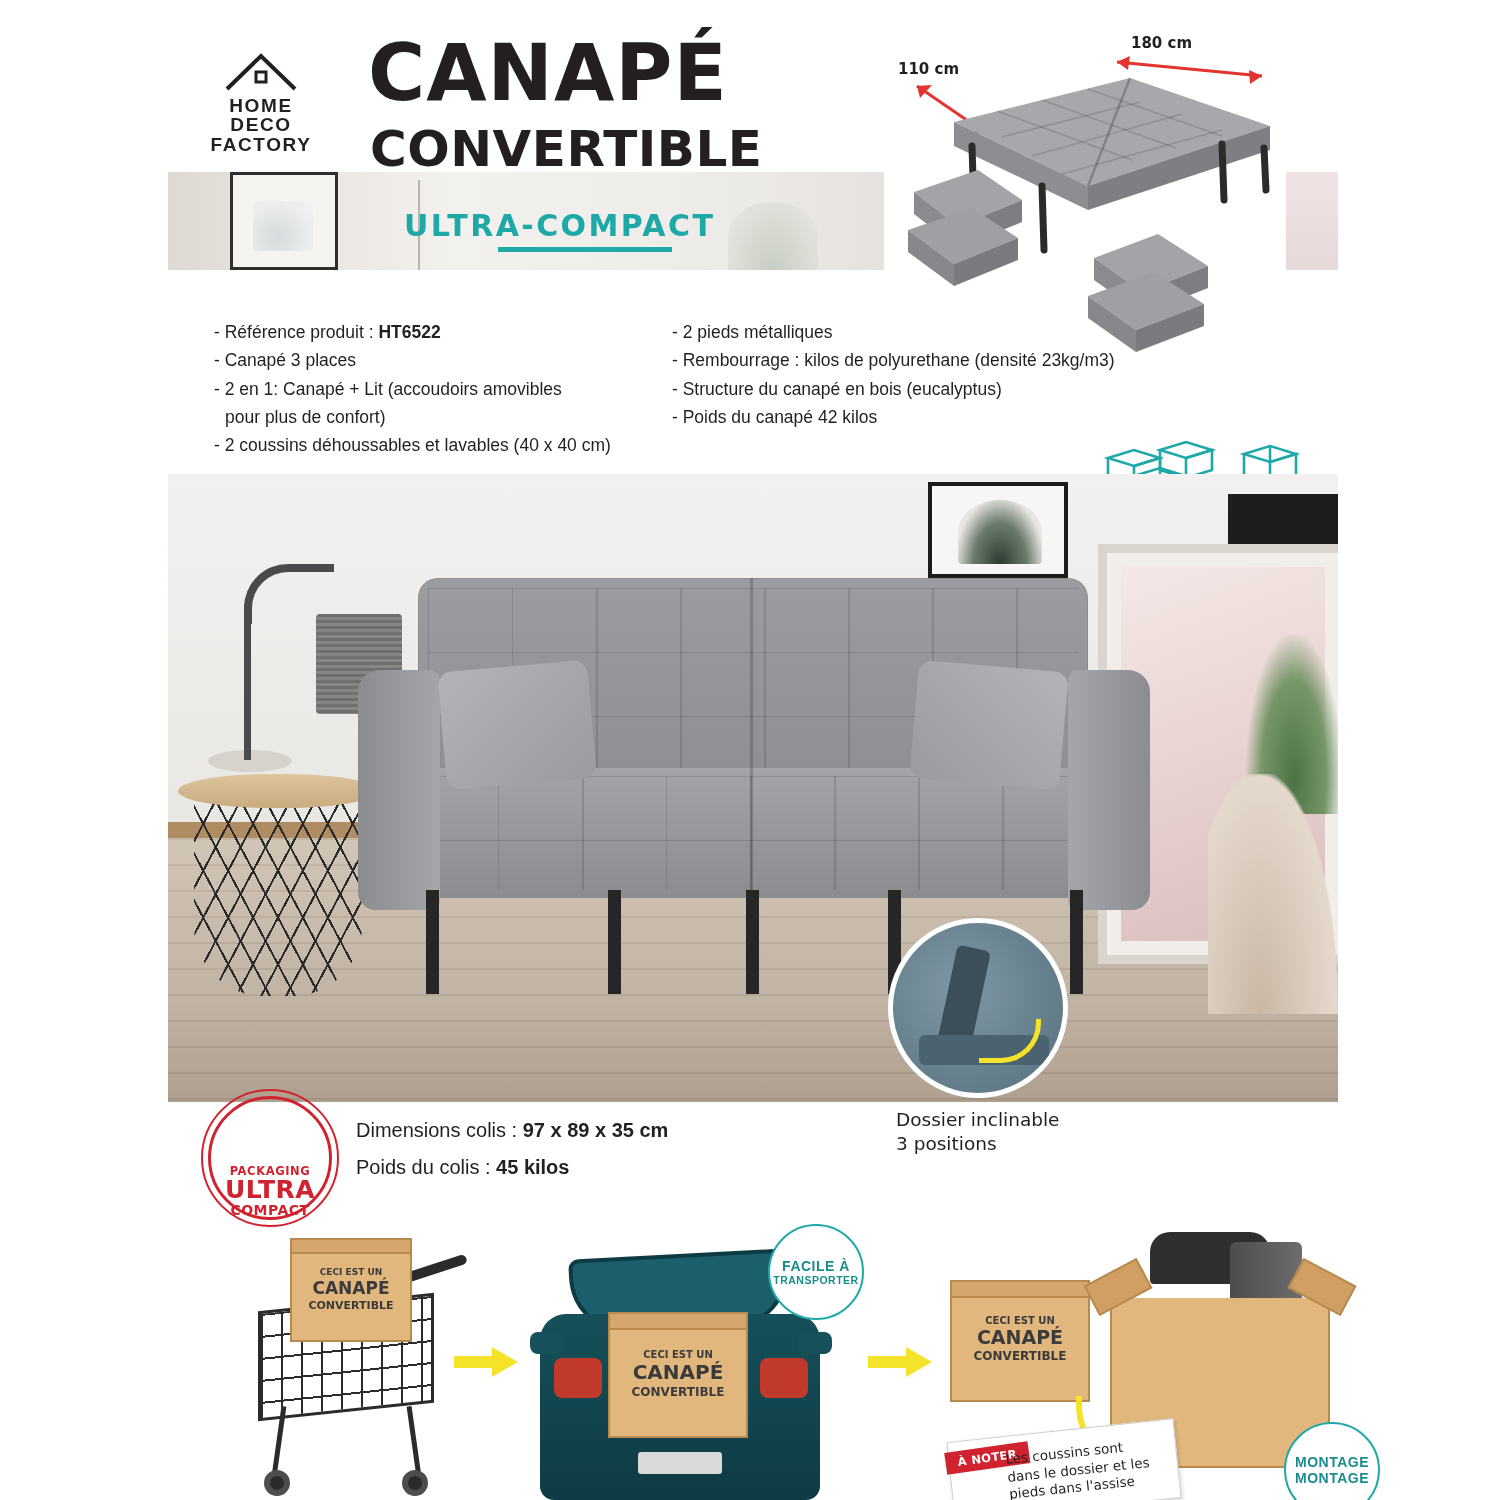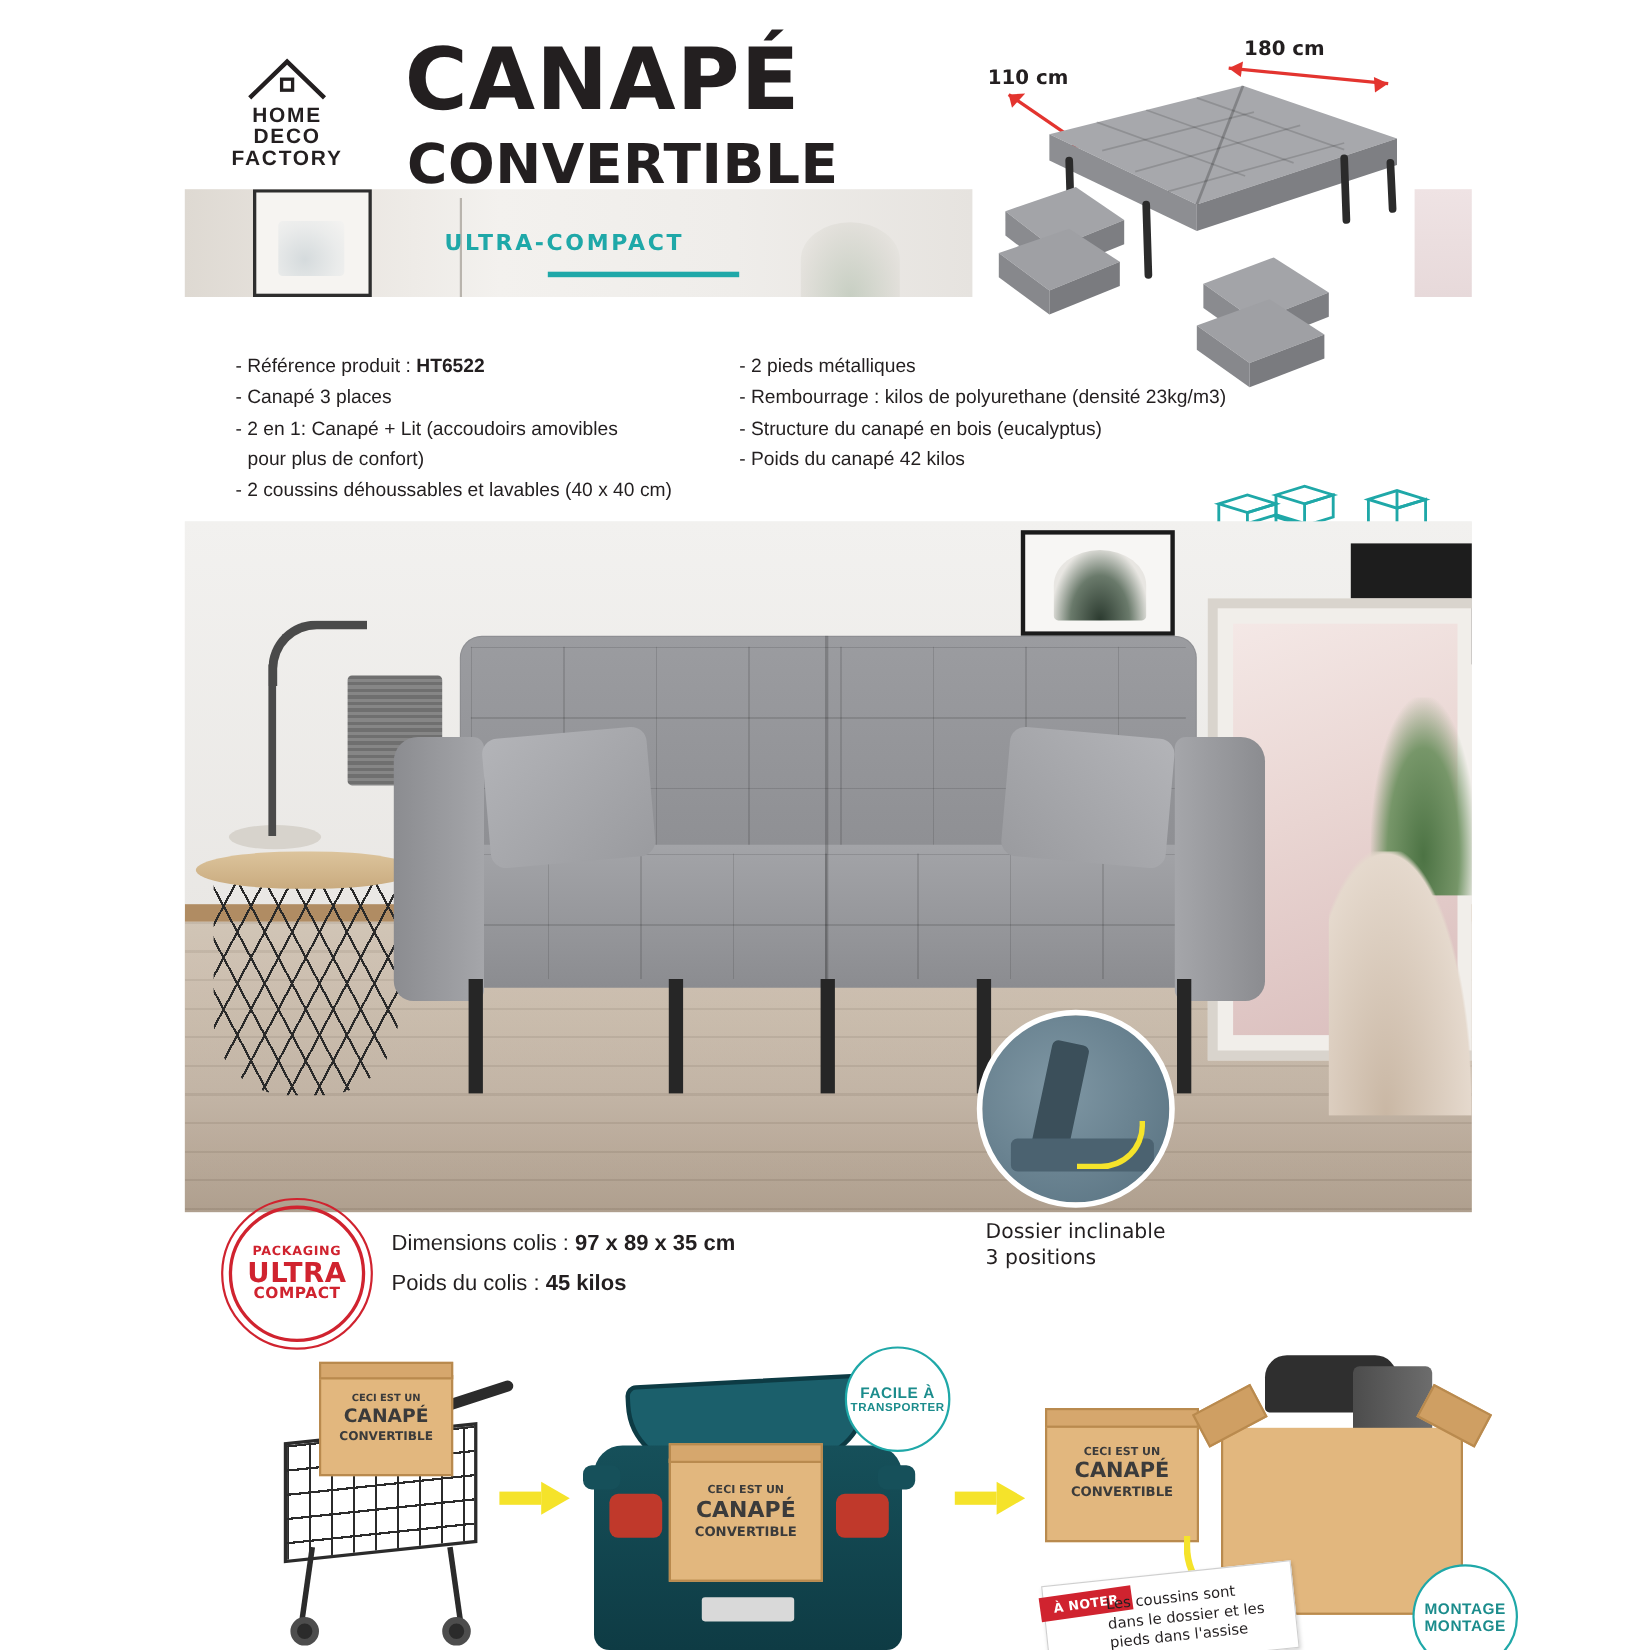--- a/index.html
+++ b/index.html
@@ -33,21 +33,21 @@
     font-family: "DejaVu Sans", sans-serif;
   }
   .title-sub {
     position: absolute; left: 370px; top: 120px;
     font-size: 50px; font-weight: bold; letter-spacing: 0.5px;
     color: #231f20;
     font-family: "DejaVu Sans", sans-serif;
   }
   .title-tag {
     position: absolute; left: 404px; top: 208px;
-    font-size: 20px; font-weight: bold; letter-spacing: 2.4px;
+    font-size: 30px; font-weight: bold; letter-spacing: 2.4px;
     color: #1fa8a8;
     font-family: "DejaVu Sans", sans-serif;
   }
   .title-tag-underline {
     position: absolute; left: 498px; top: 247px; width: 174px; height: 5px;
     background: #1fa8a8;
   }
 
   
   .header-strip {
@@ -75,21 +75,21 @@
   .header-strip-right {
     position: absolute; left: 1286px; top: 172px; width: 52px; height: 98px;
     background: linear-gradient(to bottom, #efe3e4, #e7d9da);
   }
 
   
   .bed-photo {
     position: absolute; left: 892px; top: 14px; width: 400px; height: 360px;
   }
   .dim-label {
-    position: absolute; font-size: 18px; font-weight: bold; color: #231f20;
+    position: absolute; font-size: 15px; font-weight: bold; color: #231f20;
     font-family: "DejaVu Sans", sans-serif;
   }
 
   
   .spec-col { position: absolute; font-size: 17.5px; color: #231f20; line-height: 1.62; }
   .spec-col.left { left: 214px; top: 318px; width: 450px; }
   .spec-col.right { left: 672px; top: 318px; width: 520px; }
   .spec-col .row { white-space: nowrap; }
   .spec-col b { font-weight: bold; }
   .spec-indent { padding-left: 11px; }
@@ -251,21 +251,21 @@
   .detail-caption {
     position: absolute; left: 896px; top: 1108px; width: 300px;
     font-size: 18.5px; line-height: 1.28; color: #231f20;
     font-family: "DejaVu Sans", sans-serif;
   }
 
   
   .stamp {
     position: absolute; left: 208px; top: 1096px; width: 124px; height: 124px;
     border-radius: 50%; border: 3px solid #d0232f;
-    display: flex; flex-direction: column; align-items: center; justify-content: center;
+    display: flex; flex-direction: column; align-items: center; justify-content: flex-end;
     color: #d0232f; text-align: center; line-height: 1.02;
     font-family: "DejaVu Sans", sans-serif;
   }
   .stamp .s1 { font-size: 11.5px; font-weight: bold; letter-spacing: .6px; }
   .stamp .s2 { font-size: 25px; font-weight: bold; letter-spacing: .5px; }
   .stamp .s3 { font-size: 14px; font-weight: bold; letter-spacing: .5px; }
   .stamp-ring {
     position: absolute; left: 201px; top: 1089px; width: 138px; height: 138px;
     border-radius: 50%; border: 2px solid #d0232f;
   }

